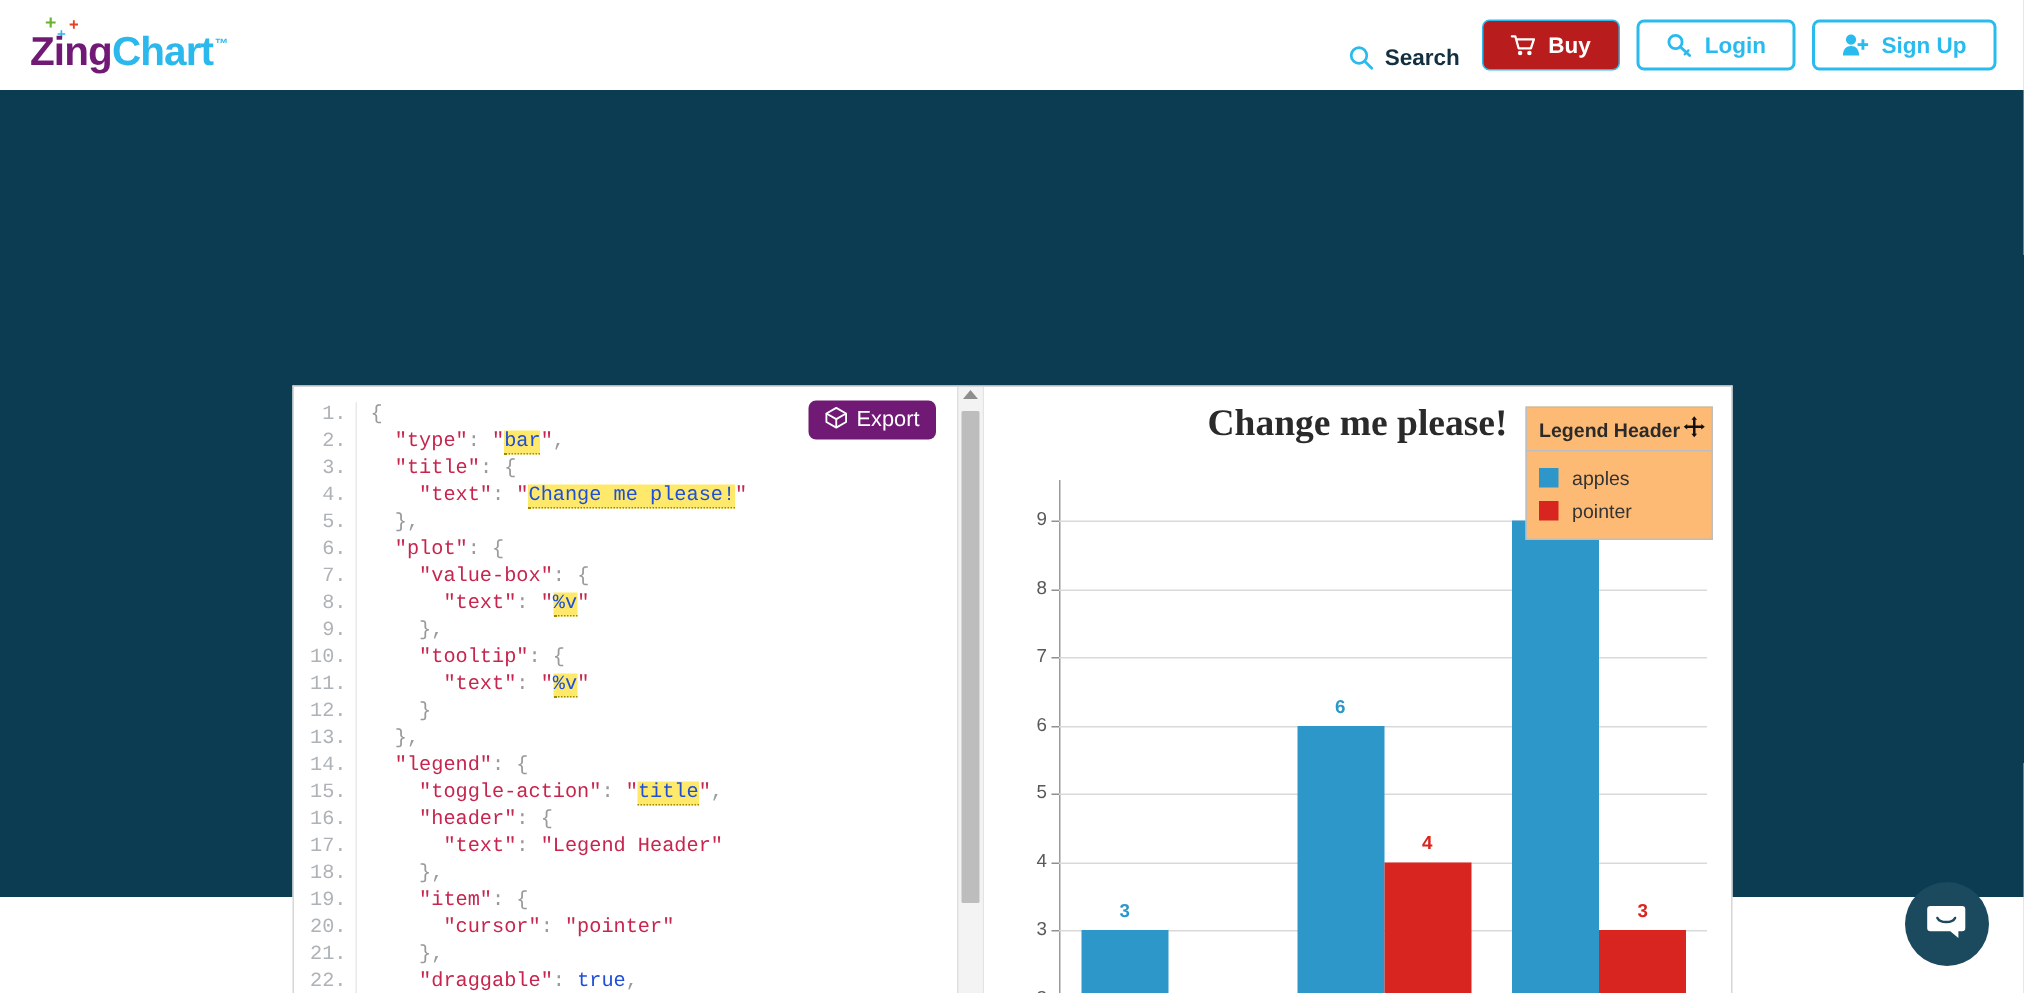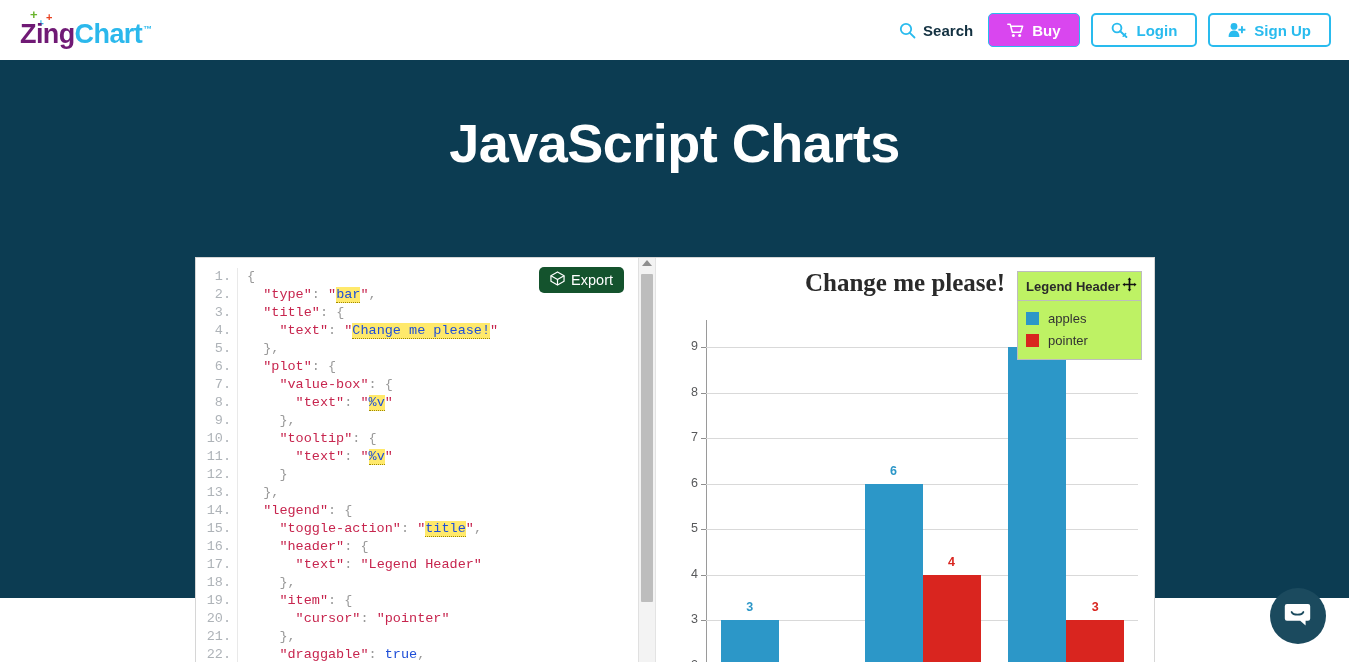--- a/index.html
+++ b/index.html
@@ -65,21 +65,21 @@
     font-weight: bold;
     text-decoration: none;
     cursor: pointer;
     white-space: nowrap;
   }
 
   .header-actions {
     margin-left: auto;
     margin-right: 18px;
     display: flex;
-    align-items: center;
+    align-items: flex-end;
     gap: 11px;
   }
   .search-btn {
     display: flex;
     align-items: center;
     gap: 7px;
     color: #123040;
     font-size: 15px;
     font-weight: bold;
     cursor: pointer;
@@ -97,21 +97,21 @@
     height: 34px;
     padding: 0 18px;
     border-radius: 5px;
     font-size: 15px;
     font-weight: bold;
     cursor: pointer;
     font-family: inherit;
     white-space: nowrap;
   }
   .pill-filled {
-    background: #d946ef;
+    background: #b91c1c;
     color: #ffffff;
     border: 1px solid #29bbee;
   }
   .pill-outline {
     background: #ffffff;
     color: #29bbee;
     border: 2px solid #29bbee;
   }
   .pill svg { display: block; }
 
@@ -165,21 +165,21 @@
     width: 460px;
     height: 100%;
     background: #ffffff;
     border-right: 1px solid #e3e3e3;
     overflow: hidden;
   }
   .export-btn {
     position: absolute;
     top: 9px;
     right: 31px;
-    background: #14532d;
+    background: #701a75;
     color: #ffffff;
     font-size: 14.5px;
     font-weight: normal;
     border: none;
     border-radius: 5px;
     height: 26px;
     padding: 0 11px;
     display: flex;
     align-items: center;
     gap: 6px;
@@ -337,21 +337,21 @@
     font-weight: bold;
     width: 100%;
     text-align: center;
   }
 
   
   .legend {
     position: absolute;
     top: 13px;
     right: 12px;
-    background: #bef264;
+    background: #fdba74;
     border: 1px solid #bdbdbd;
     z-index: 8;
     min-width: 118px;
   }
   .legend-header {
     display: flex;
     align-items: center;
     justify-content: space-between;
     padding: 5px 4px 5px 8px;
     border-bottom: 1px solid #bdbdbd;
@@ -456,21 +456,20 @@
           <rect x="10.4" y="6.8" width="7" height="1.9" fill="#29bbee"></rect>
         </svg>
       </span>
       <span>Sign Up</span>
     </button>
 
   </div>
 </div>
 
 <div class="hero">
-  <div class="hero-title">JavaScript Charts</div>
 </div>
 
 <div class="page-bottom"></div>
 
 <div class="demo-panel">
 
   <div class="code-side">
 
     <div class="code-body">
       <div class="gutter" style="white-space: pre;">1.

